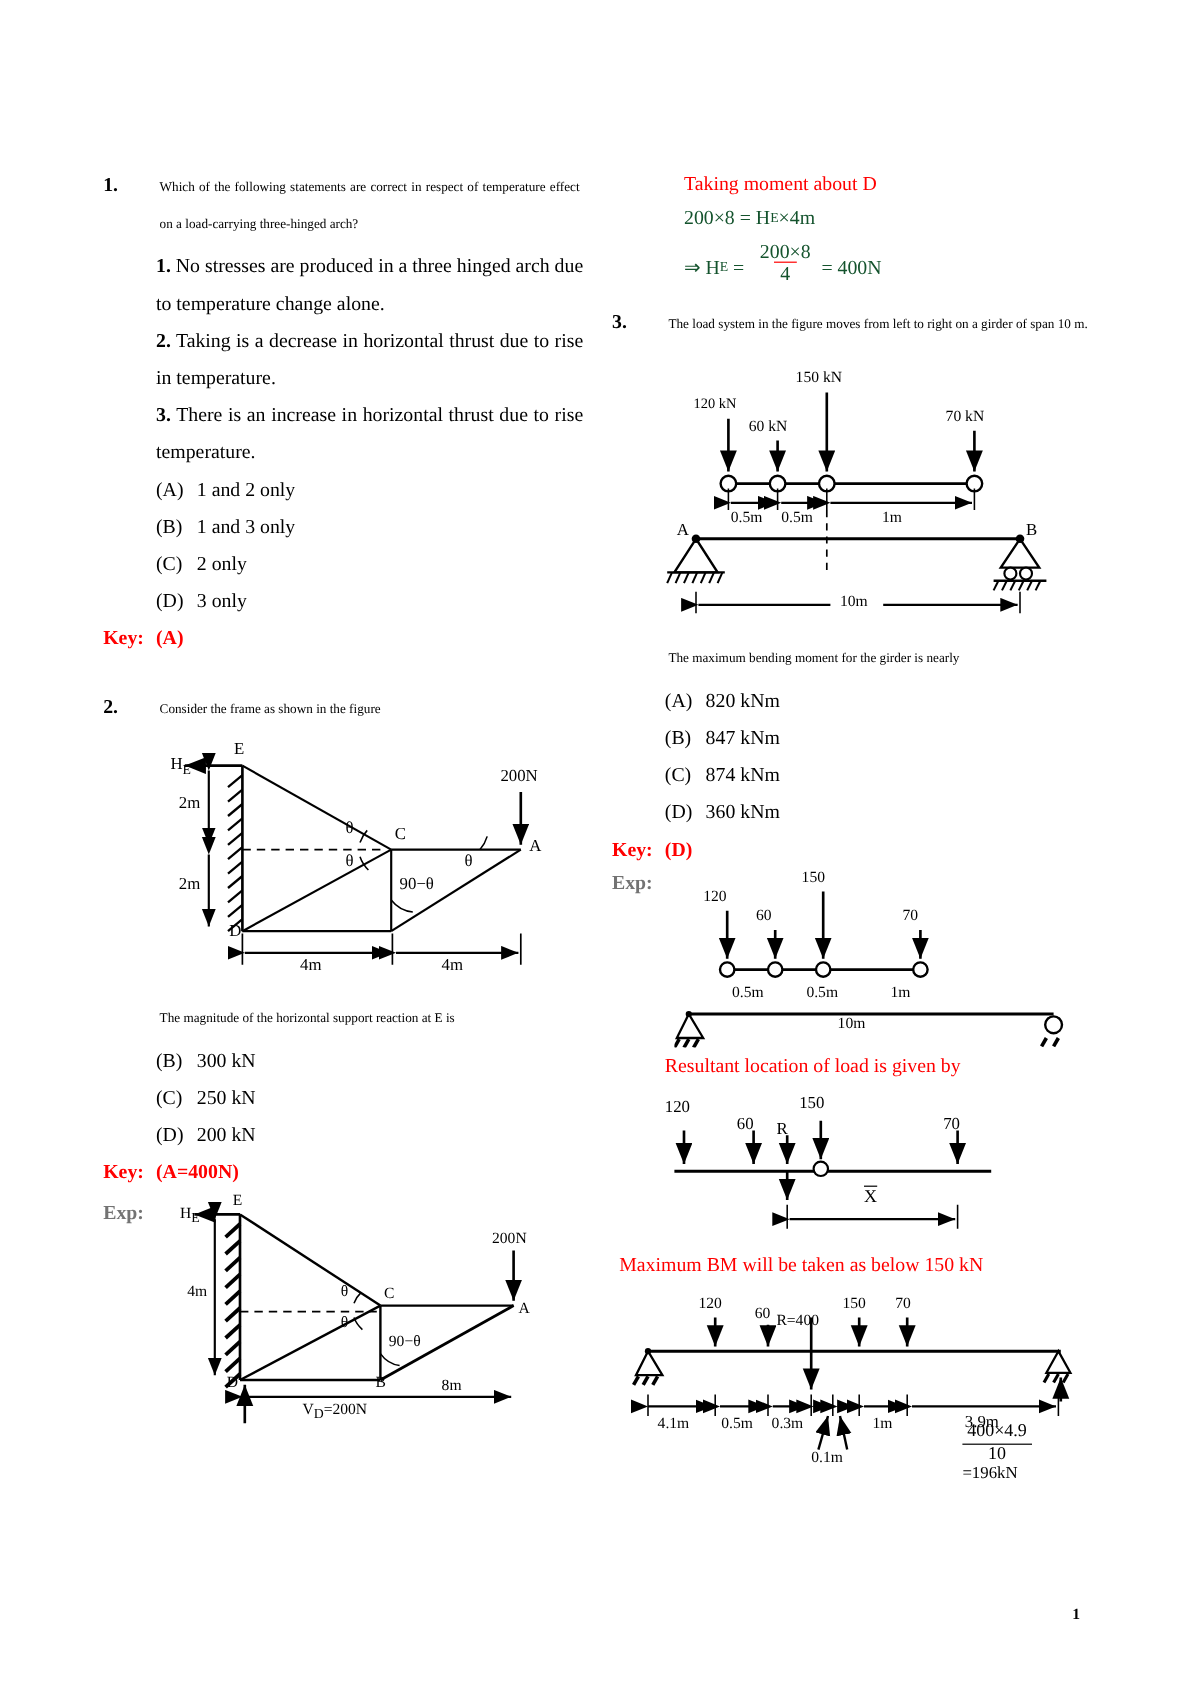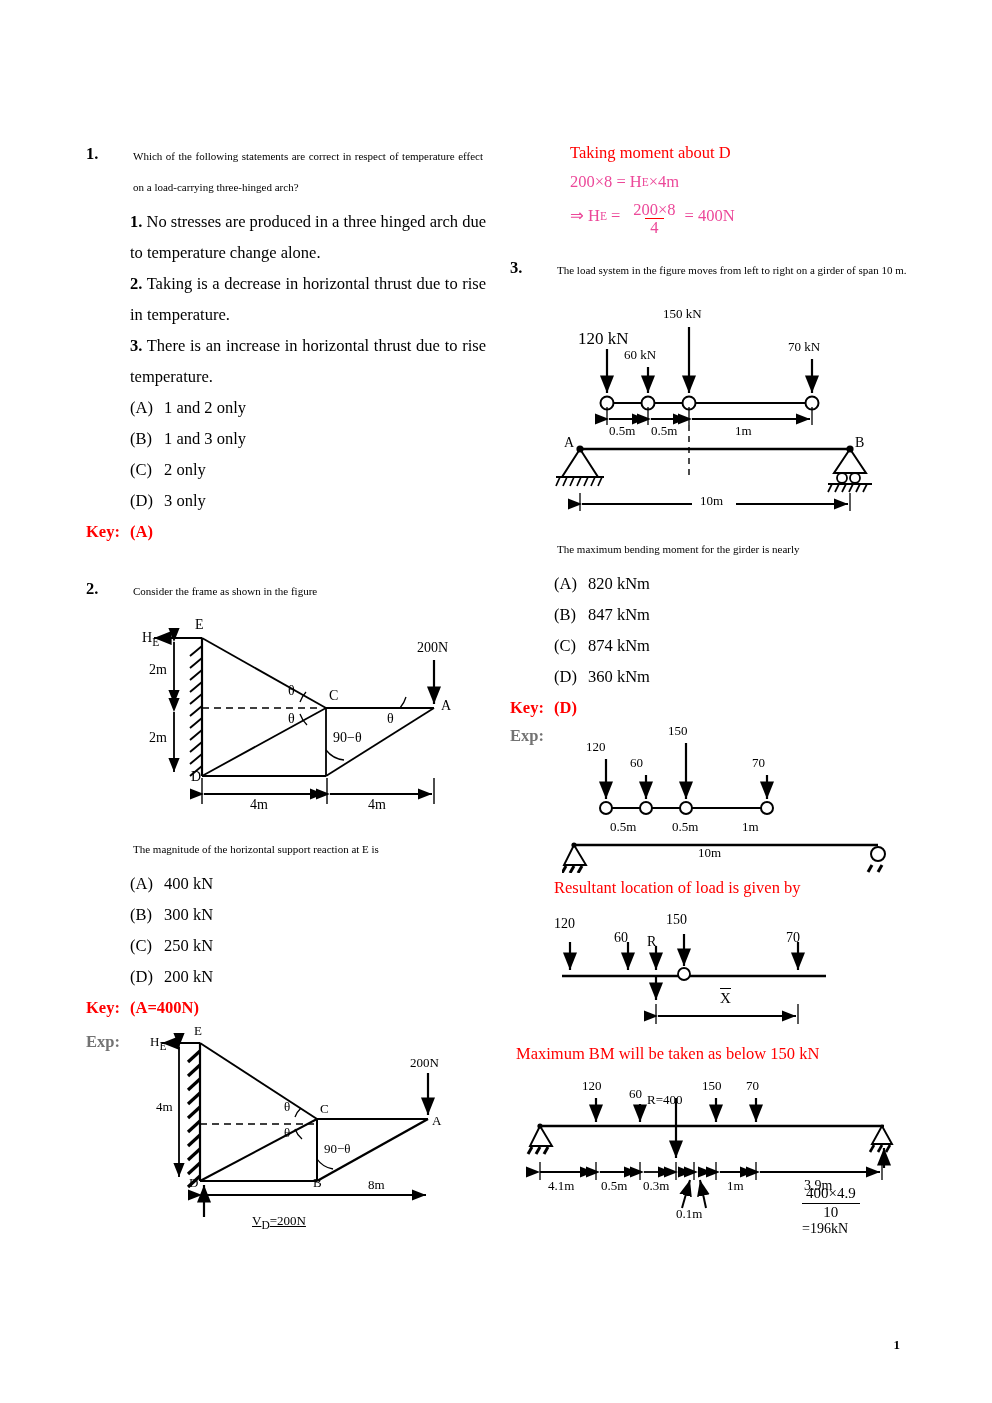--- a/index.html
+++ b/index.html
@@ -46,21 +46,21 @@
   .key .kl { display: inline-block; width: 44px; }
   .expl-label {
     color: #737373; font-weight: bold; font-size: 16.5px; line-height: 26px;
   }
   .red-text { color: #ff0000; font-size: 16.5px; line-height: 29px; margin: 0; }
 
   .spacer-sm { height: 14px; }
   .spacer-md { height: 26px; }
 
   
-  .eq { color: #ec4899; font-size: 16.5px; line-height: 30px; display: flex; align-items: flex-start; }
+  .eq { color: #14532d; font-size: 16.5px; line-height: 30px; display: flex; align-items: flex-end; }
   .frac { display: inline-flex; flex-direction: column; align-items: center; vertical-align: middle; margin: 0 4px; }
   .frac .num { padding: 0 5px; line-height: 1.05; }
   .frac .den { padding: 0 5px; line-height: 1.15; border-top: 1.3px solid #ff0000; }
   .sub { font-size: 11.5px; vertical-align: sub; }
 
   .frac-blk { display: inline-flex; flex-direction: column; align-items: center; font-size: 15px; line-height: 1.15; }
   .frac-blk .num { padding: 0 4px; }
   .frac-blk .den { padding: 0 4px; border-top: 1.2px solid #000; width: 100%; text-align: center; }
 
   
@@ -193,23 +193,20 @@
       <div style="position:absolute;left:264px;top:179px;font-size:14px;">4m</div>
       <div style="position:absolute;left:184px;top:65px;font-size:14px;">θ</div>
       <div style="position:absolute;left:184px;top:93px;font-size:14px;">θ</div>
       <div style="position:absolute;left:283px;top:93px;font-size:14px;">θ</div>
       <div style="position:absolute;left:229px;top:112px;font-size:14px;">90−θ</div>
     </div>
 
     <div class="spacer-sm"></div>
     <div style="margin-left:44px;">
       <p class="just">The magnitude of the horizontal support reaction at E is</p>
-      <p class="opt">
-        <span class="lab">(A)</span><span>400 kN</span>
-      </p>
       <p class="opt">
         <span class="lab">(B)</span><span>300 kN</span>
       </p>
       <p class="opt">
         <span class="lab">(C)</span><span>250 kN</span>
       </p>
       <p class="opt">
         <span class="lab">(D)</span><span>200 kN</span>
       </p>
     </div>
@@ -259,21 +256,21 @@
         </svg>
         <div style="position:absolute;left:18px;top:5px;font-size:13px;"><span>H</span><span class="sub">E</span></div>
         <div style="position:absolute;left:62px;top:-6px;font-size:13px;">E</div>
         <div style="position:absolute;left:57px;top:146px;font-size:13px;">D</div>
         <div style="position:absolute;left:181px;top:146px;font-size:13px;">B</div>
         <div style="position:absolute;left:188px;top:72px;font-size:13px;">C</div>
         <div style="position:absolute;left:300px;top:84px;font-size:13px;">A</div>
         <div style="position:absolute;left:278px;top:26px;font-size:13px;">200N</div>
         <div style="position:absolute;left:24px;top:70px;font-size:13px;">4m</div>
         <div style="position:absolute;left:236px;top:148px;font-size:13px;">8m</div>
-        <div style="position:absolute;left:120px;top:184px;font-size:13px;text-decoration:underline;"><span>V</span><span class="sub">D</span><span>=200N</span></div>
+        <div style="position:absolute;left:120px;top:168px;font-size:13px;"><span>V</span><span class="sub">D</span><span>=200N</span></div>
         <div style="position:absolute;left:152px;top:70px;font-size:13px;">θ</div>
         <div style="position:absolute;left:152px;top:96px;font-size:13px;">θ</div>
         <div style="position:absolute;left:192px;top:112px;font-size:13px;">90−θ</div>
       </div>
     </div>
 
   </div>
 
   <div class="col col-right">
 
@@ -352,21 +349,21 @@
         <line x1="278" y1="187" x2="322" y2="187" stroke="#000" stroke-width="2"></line>
         <g stroke="#000" stroke-width="1.7">
           <line x1="282" y1="187" x2="278" y2="195"></line>
             <line x1="289" y1="187" x2="285" y2="195"></line>
           <line x1="296" y1="187" x2="292" y2="195"></line>
             <line x1="303" y1="187" x2="299" y2="195"></line>
           <line x1="310" y1="187" x2="306" y2="195"></line>
             <line x1="317" y1="187" x2="313" y2="195"></line>
         </g>
       </svg>
-      <div style="position:absolute;left:28px;top:32px;font-size:17px;">120 kN</div>
+      <div style="position:absolute;left:28px;top:32px;font-size:12px;">120 kN</div>
       <div style="position:absolute;left:74px;top:50px;font-size:13px;">60 kN</div>
       <div style="position:absolute;left:113px;top:9px;font-size:13px;">150 kN</div>
       <div style="position:absolute;left:238px;top:42px;font-size:13px;">70 kN</div>
       <div style="position:absolute;left:59px;top:126px;font-size:13px;">0.5m</div>
       <div style="position:absolute;left:101px;top:126px;font-size:13px;">0.5m</div>
       <div style="position:absolute;left:185px;top:126px;font-size:13px;">1m</div>
       <div style="position:absolute;left:14px;top:138px;font-size:14px;">A</div>
       <div style="position:absolute;left:305px;top:138px;font-size:14px;">B</div>
       <svg width="330" height="22" viewBox="0 0 330 22" style="position:absolute;left:0;top:196px;">
         <line x1="32" y1="11" x2="298" y2="11" stroke="#000" stroke-width="1.8" marker-start="url(#ah)" marker-end="url(#ah)"></line>

